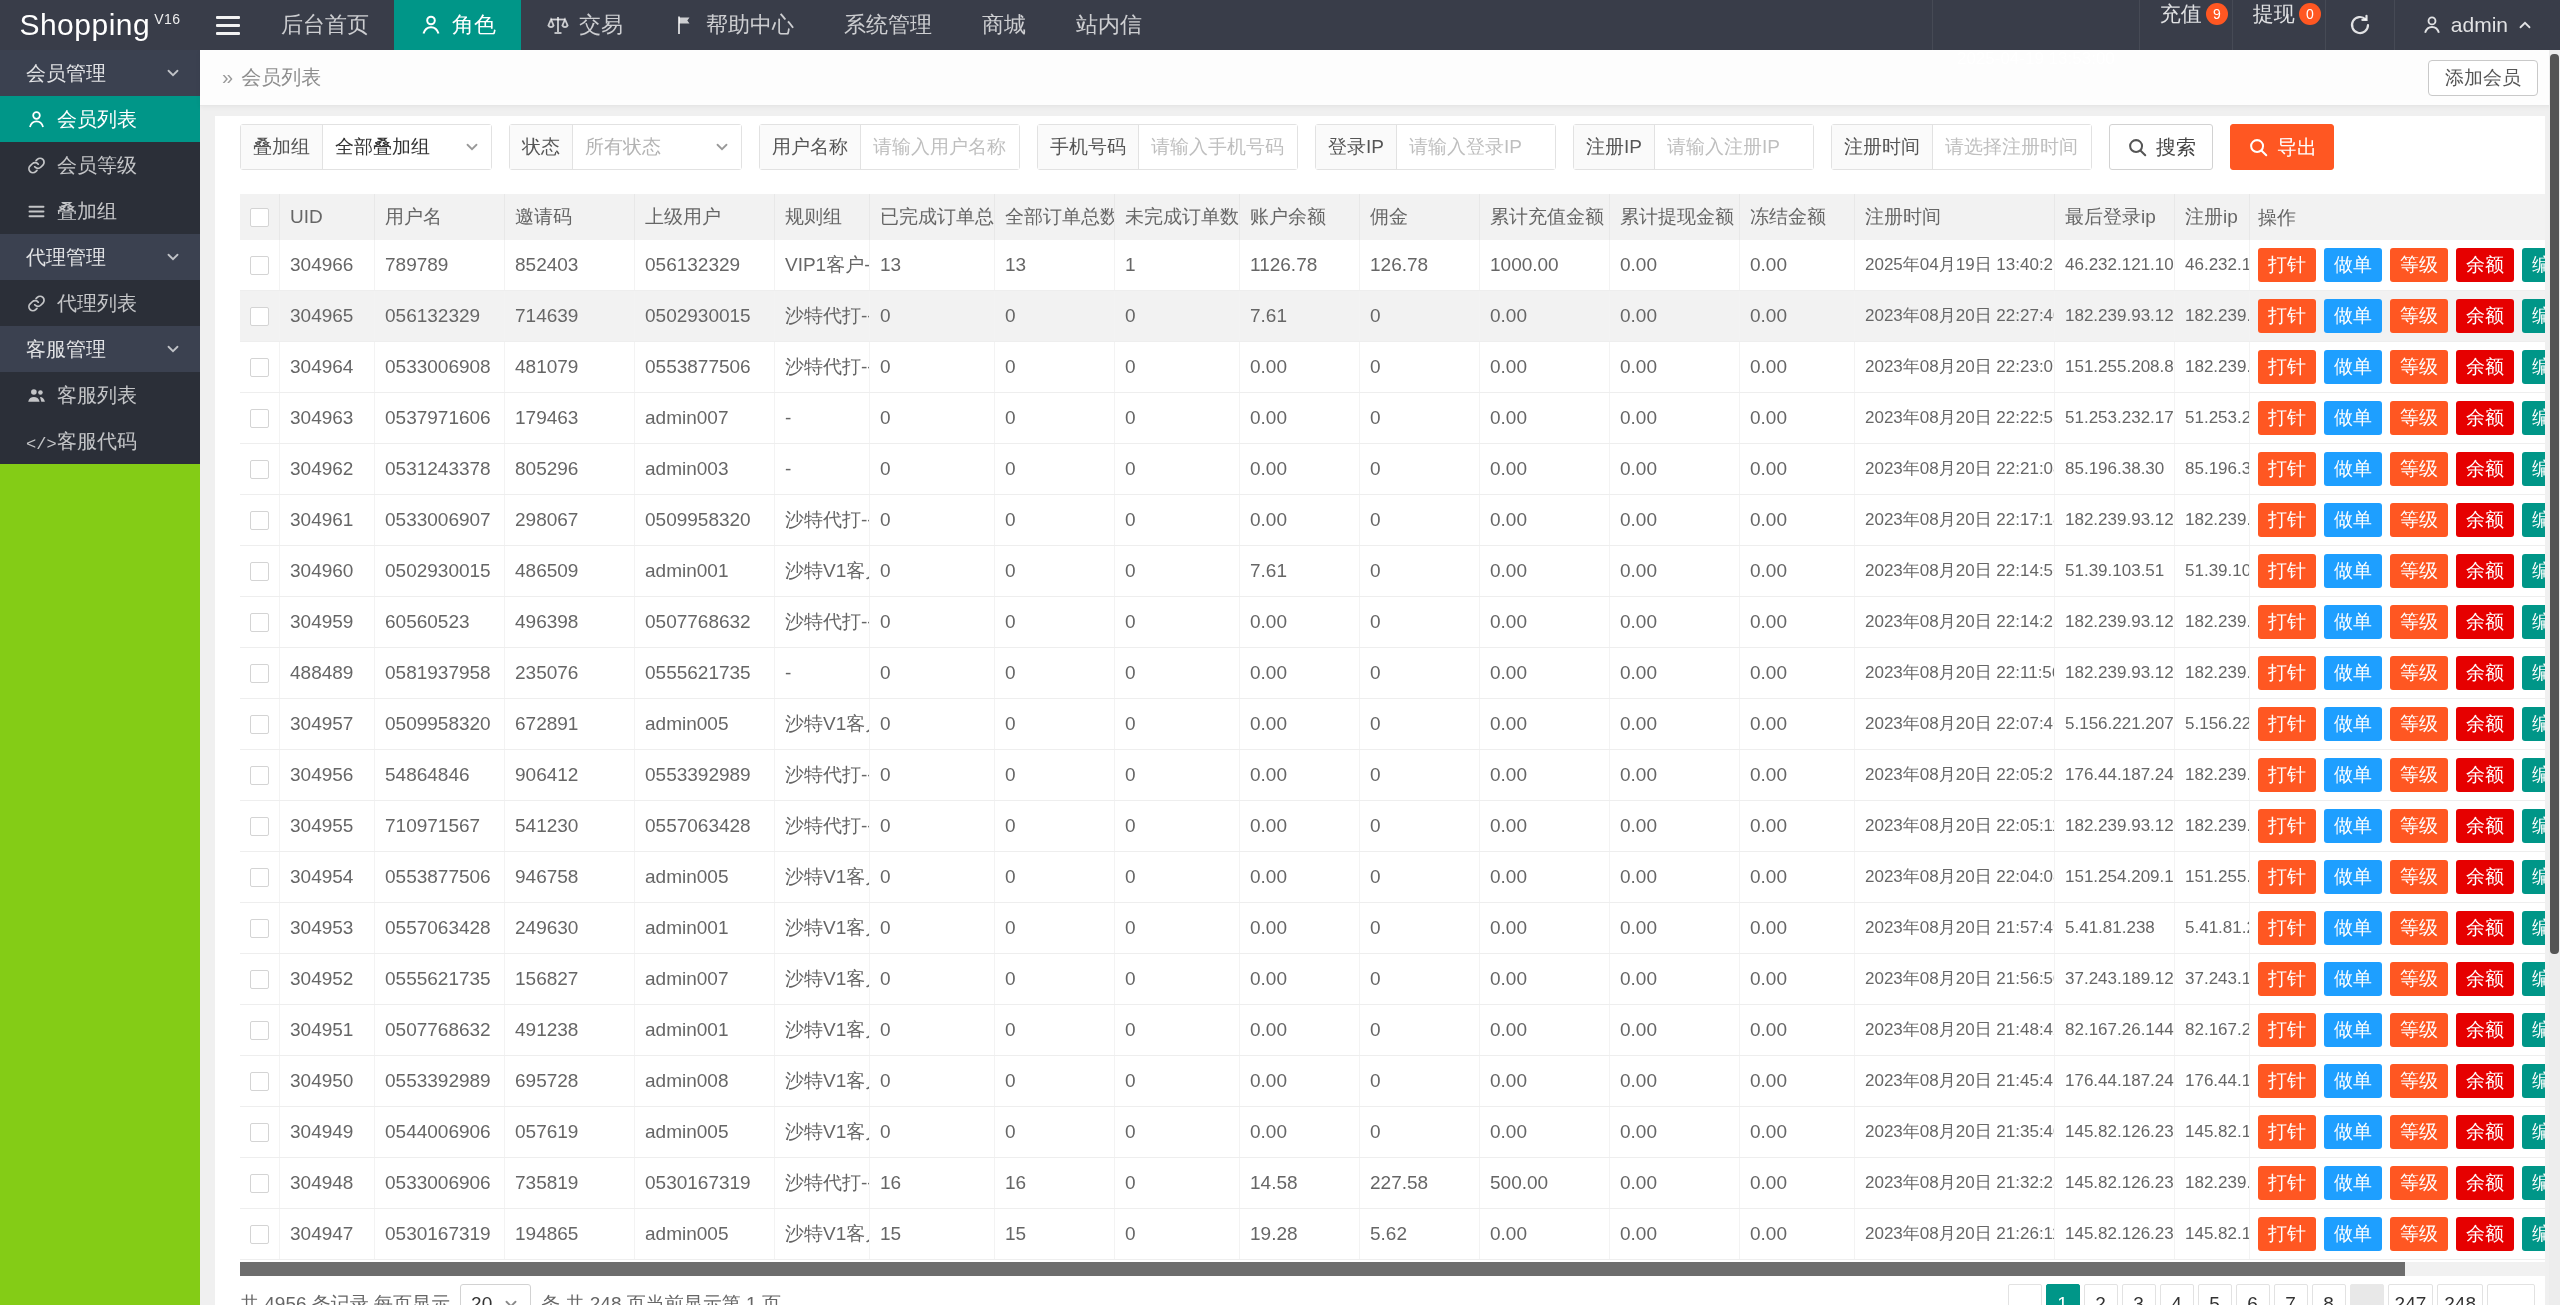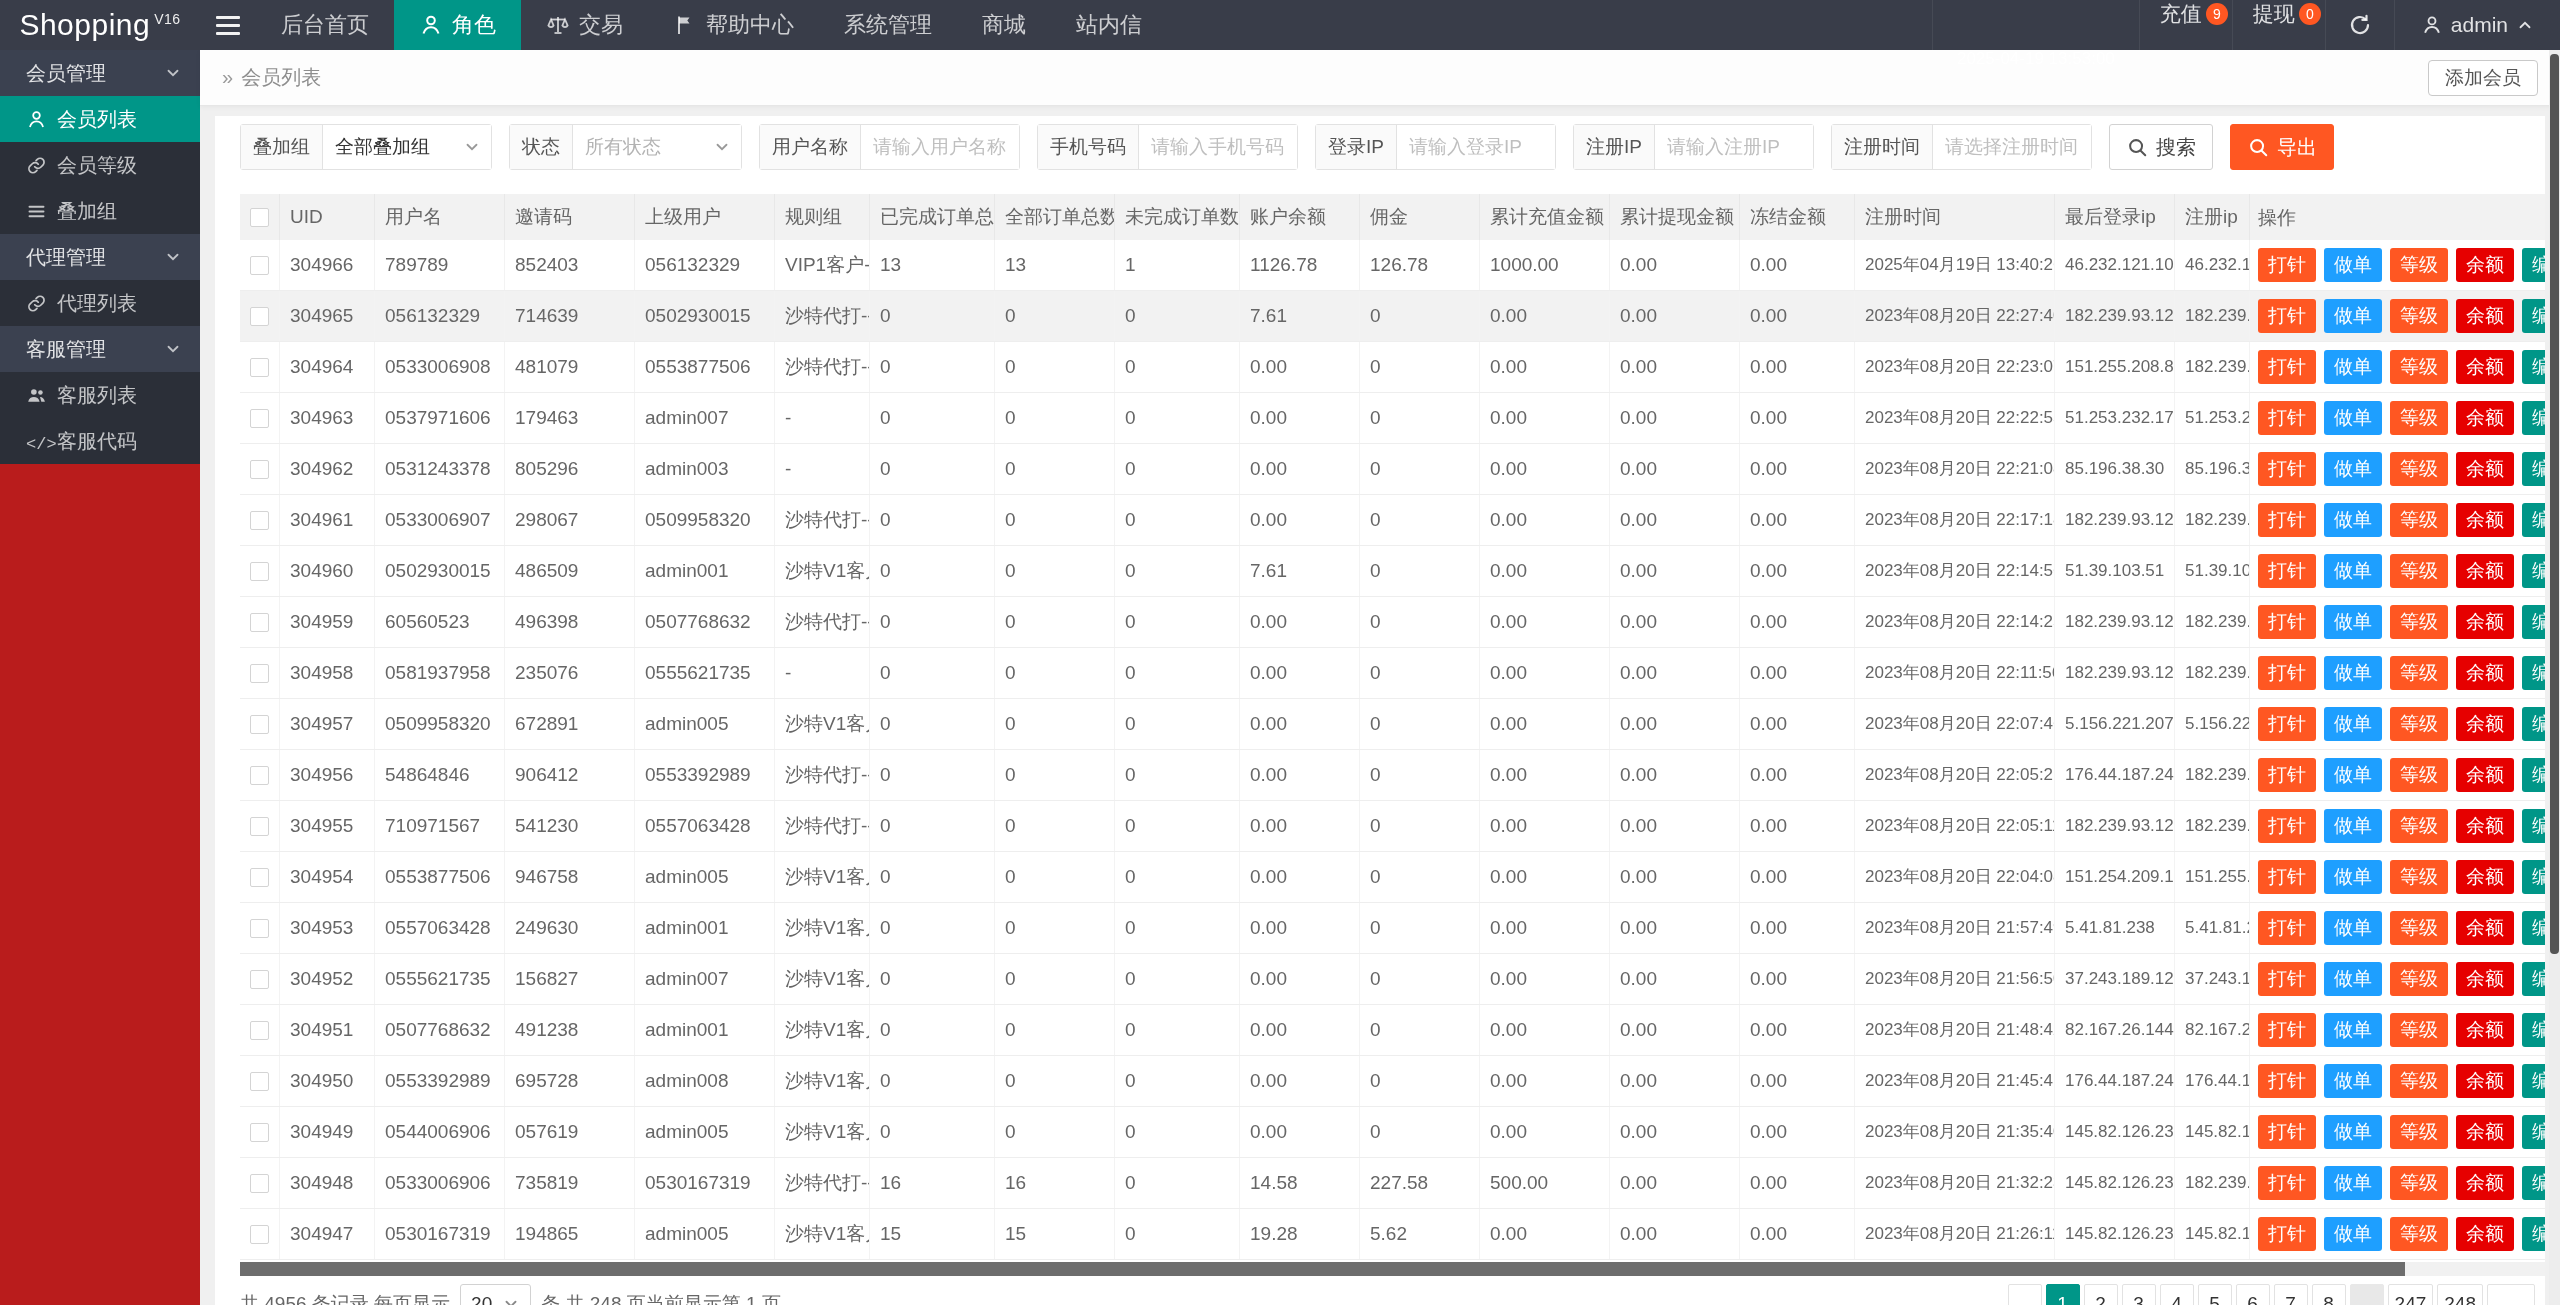--- a/index.html
+++ b/index.html
@@ -29,21 +29,21 @@
   .badge{position:absolute;top:3px;right:4px;background:#ff5722;color:#fff;font-size:14px;
     min-width:22px;height:22px;line-height:22px;border-radius:11px;text-align:center;padding:0 5px;}
   .refresh-btn{display:flex;align-items:center;padding:0 22px;border-left:1px solid rgba(255,255,255,.07);cursor:pointer;}
   .refresh-btn svg{width:24px;height:24px;}
   .user-box{display:flex;align-items:center;gap:8px;padding:0 26px;font-size:21px;
     border-left:1px solid rgba(255,255,255,.07);cursor:pointer;}
   .user-box .icn{width:22px;height:22px;}
   .chev{width:18px;height:18px;}
 
   
-  .sidebar{position:absolute;top:50px;left:0;width:200px;height:1255px;background:#b91c1c;}
+  .sidebar{position:absolute;top:50px;left:0;width:200px;height:1255px;background:#84cc16;}
   .side-group-header{height:46px;display:flex;align-items:center;background:#3b4150;
     color:rgba(255,255,255,.85);font-size:20px;padding:0 18px 0 26px;cursor:pointer;}
   .side-group-header .chev{margin-left:auto;opacity:.8;}
   .side-item{height:46px;display:flex;align-items:center;gap:10px;background:#2b2f38;
     color:rgba(255,255,255,.72);font-size:20px;padding:0 10px 0 26px;cursor:pointer;}
   .side-item .icn{width:21px;height:21px;flex:0 0 auto;}
   .side-item.active{background:#009688;color:#fff;}
   .code-glyph{font-family:"Liberation Mono","DejaVu Sans Mono",monospace;font-size:17px;}
 
   
@@ -592,21 +592,21 @@
               <button class="act-btn" style="background:#1e9fff">做单</button>
               <button class="act-btn" style="background:#ff5722">等级</button>
               <button class="act-btn" style="background:#e60000">余额</button>
               <button class="act-btn" style="background:#009688">编辑</button>
             </div>
           </div>
           <div class="trow">
             <div class="cell c-check">
               <div class="checkbox"></div>
             </div>
-            <div class="cell c-uid">304958</div>
+            <div class="cell c-uid">488489</div>
             <div class="cell c-username">0581937958</div>
             <div class="cell c-invite">235076</div>
             <div class="cell c-parent">0555621735</div>
             <div class="cell c-rule">-</div>
             <div class="cell c-done">0</div>
             <div class="cell c-total">0</div>
             <div class="cell c-undone">0</div>
             <div class="cell c-balance">0.00</div>
             <div class="cell c-commission">0</div>
             <div class="cell c-recharge">0.00</div>

